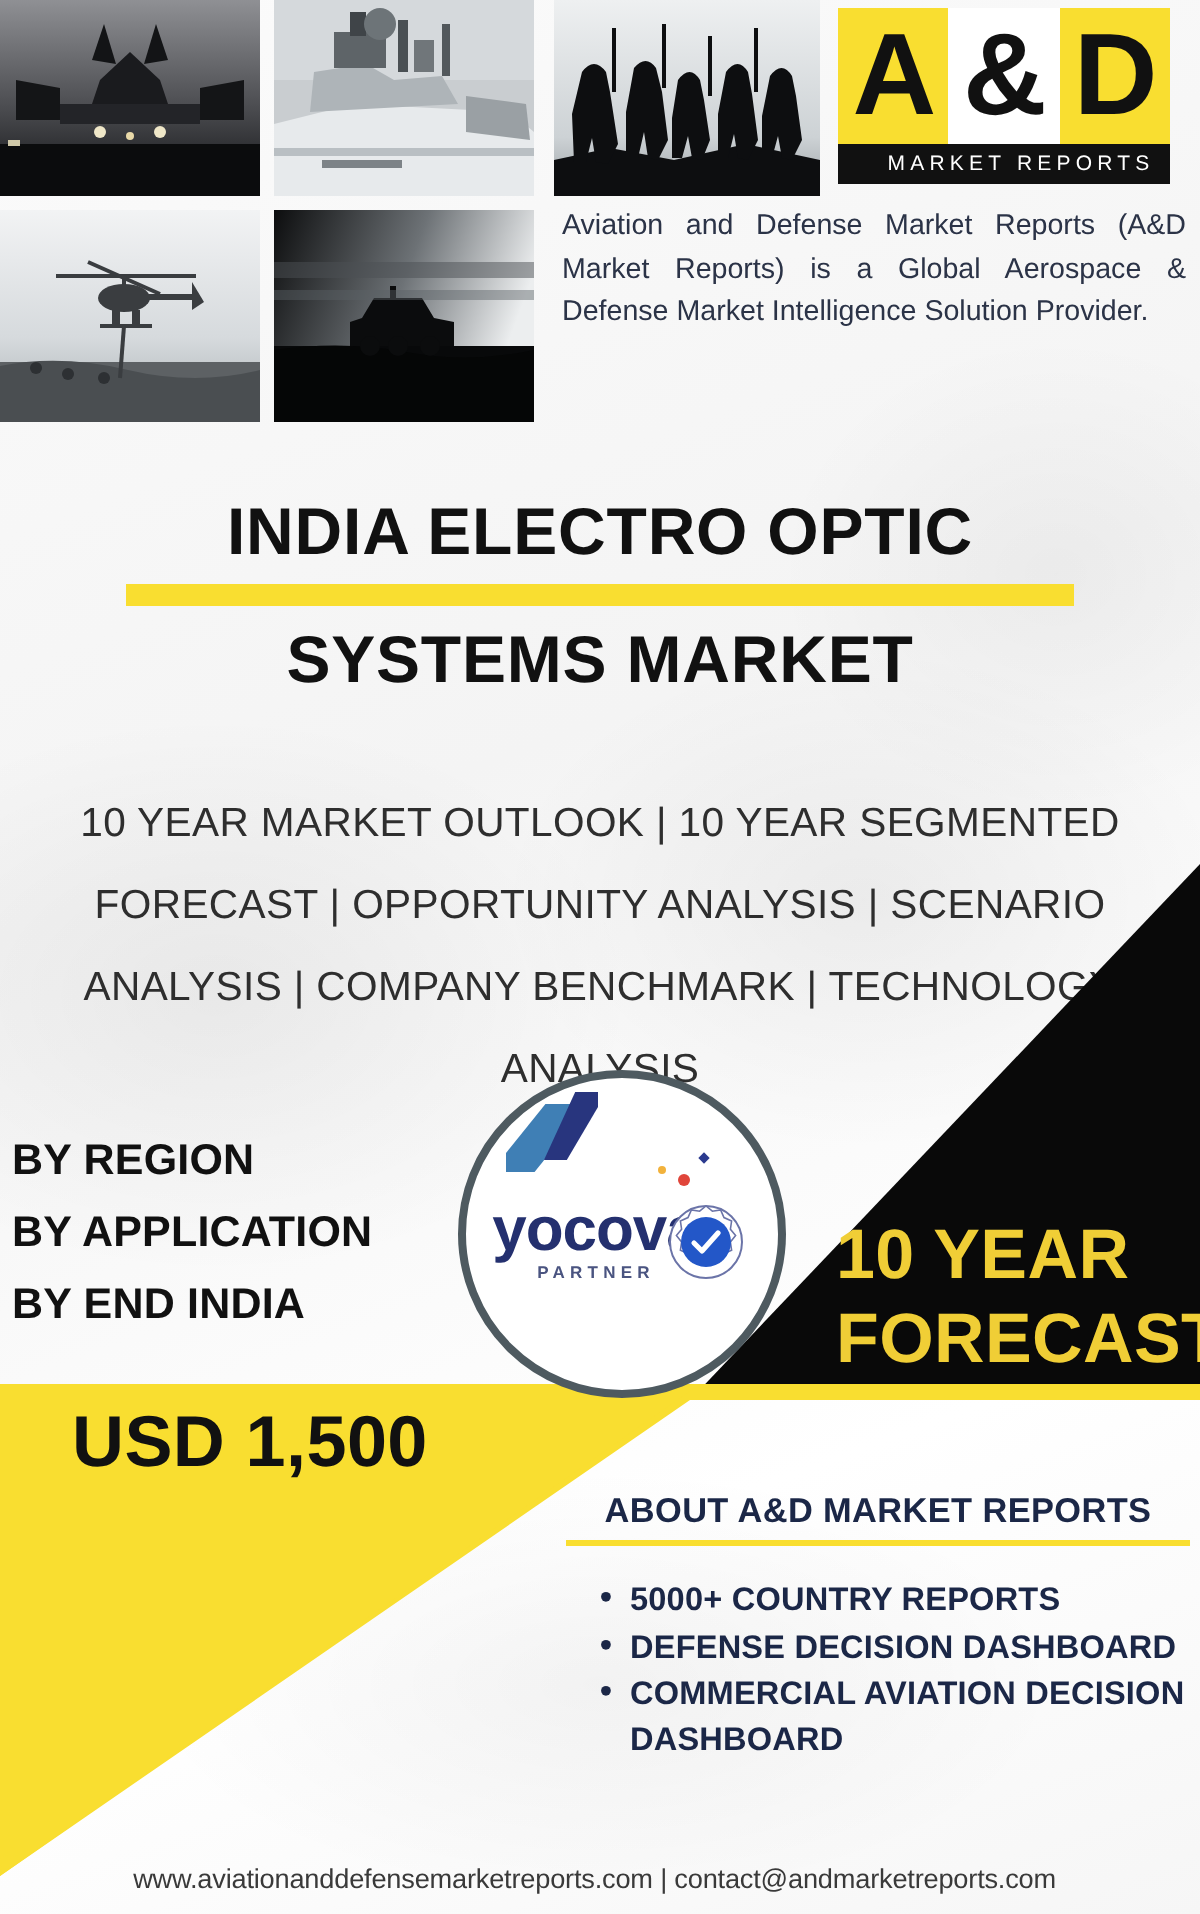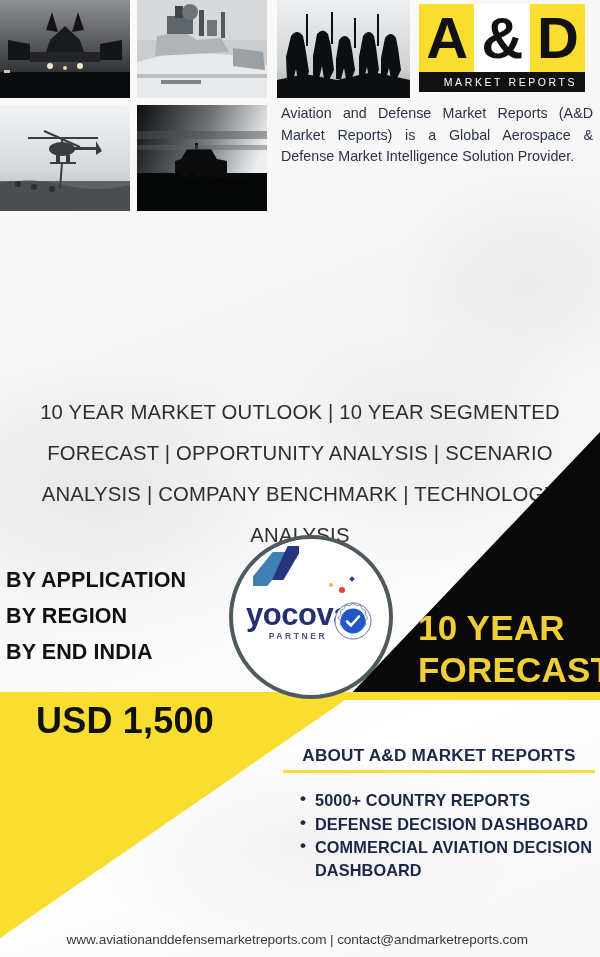--- a/index.html
+++ b/index.html
@@ -416,35 +416,40 @@
     <div class="logo-row">
       <div class="logo-cell y">A</div>
       <div class="logo-cell w">&amp;</div>
       <div class="logo-cell y">D</div>
     </div>
     <div class="logo-bar">MARKET REPORTS</div>
   </div>
 
   <div class="intro">Aviation and Defense Market Reports (A&amp;D Market Reports) is a Global Aerospace &amp; Defense Market Intelligence Solution Provider.</div>
 
+  <div class="title-wrap">
+    <div class="title-line">INDIA ELECTRO OPTIC</div>
+    <div class="title-rule"></div>
+    <div class="title-line">SYSTEMS MARKET</div>
+  </div>
 
   <div class="subtitle">10 YEAR MARKET OUTLOOK | 10 YEAR SEGMENTED FORECAST | OPPORTUNITY ANALYSIS | SCENARIO ANALYSIS | COMPANY BENCHMARK | TECHNOLOGY ANALYSIS</div>
 
   <svg class="black-wedge" viewBox="0 0 600 957" aria-hidden="true">
     <polygon points="600,432 600,700 345,700" fill="#090909"></polygon>
   </svg>
 
   <svg class="yellow-wedge" viewBox="0 0 600 957" aria-hidden="true">
     <polygon points="0,692 600,692 600,700 345,700 0,938" fill="#F9DE30"></polygon>
     <polygon points="0,692 350,692 0,938" fill="#F9DE30"></polygon>
   </svg>
 
   <div class="by-list">
+    <div>BY REGION</div>
     <div>BY APPLICATION</div>
-    <div>BY REGION</div>
     <div>BY END INDIA</div>
   </div>
 
   <div class="yocova">
     <div class="yoc-shape1"></div>
     <div class="yoc-shape2"></div>
     <div class="yoc-dot-b"></div>
     <div class="yoc-dot-a"></div>
     <div class="yoc-dot-c"></div>
     <div class="yoc-word">yocova</div>

